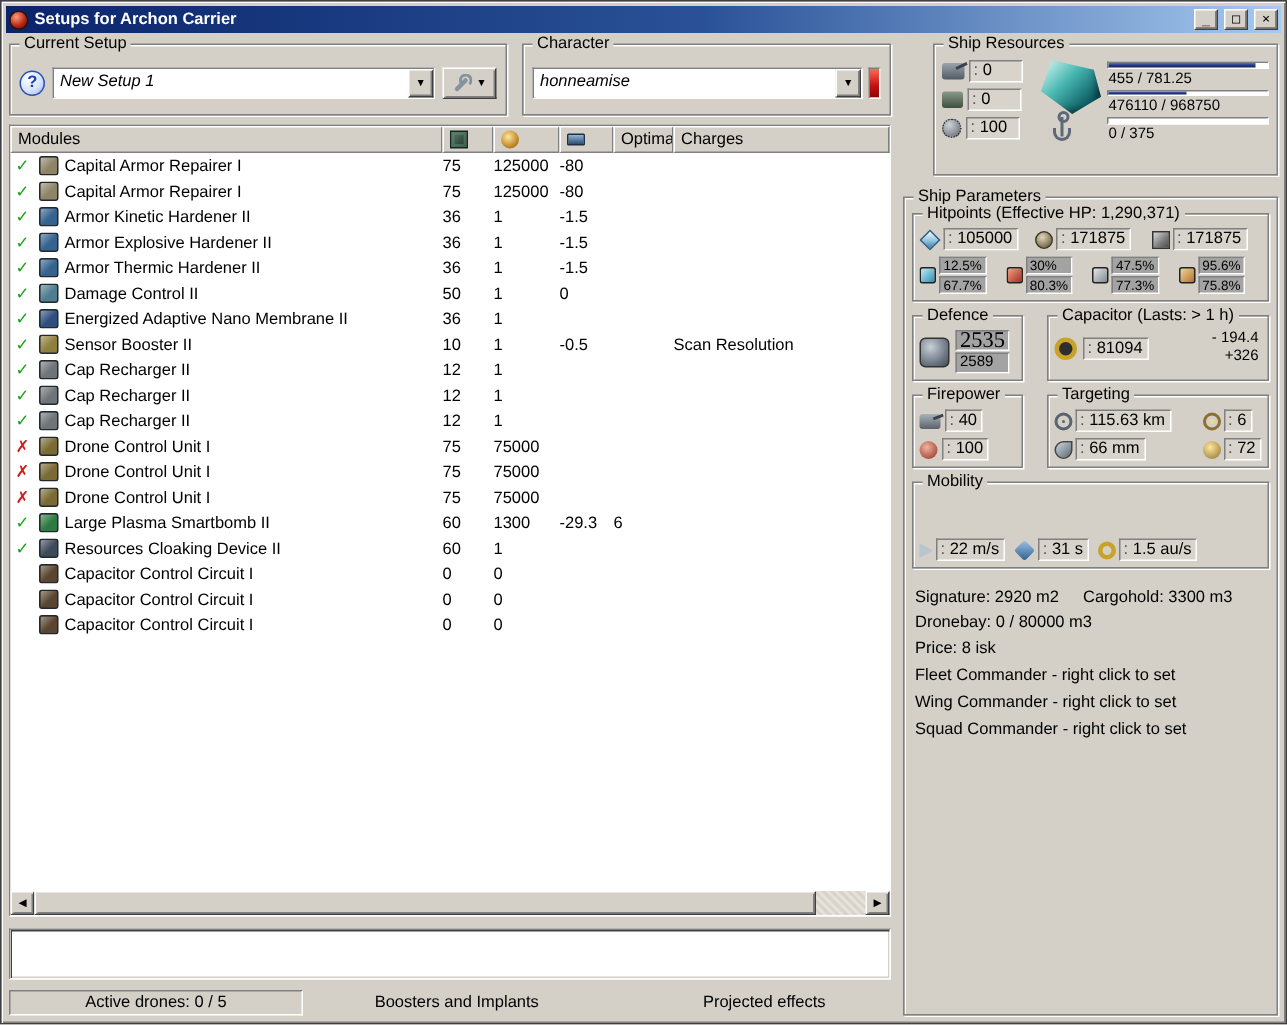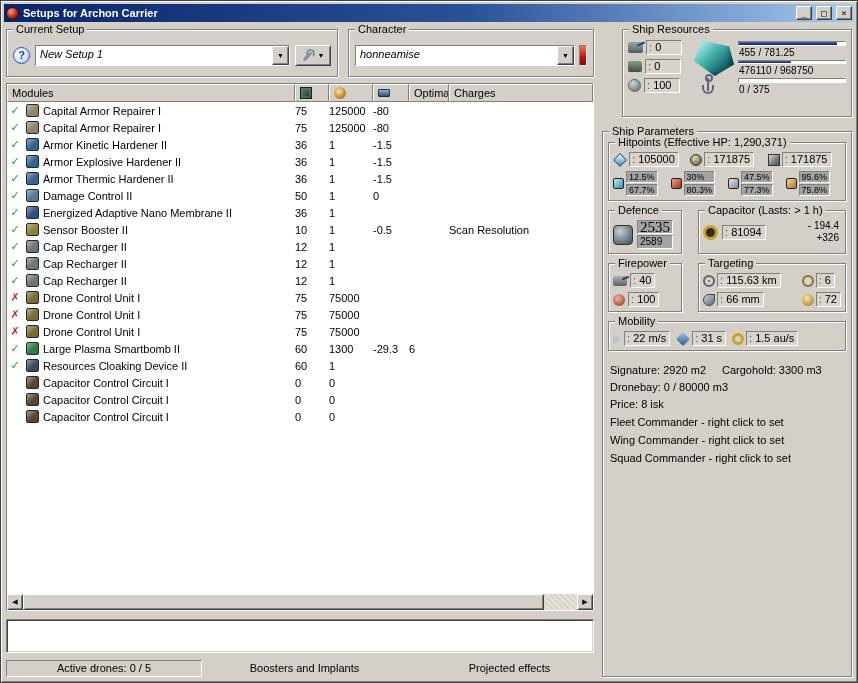--- a/index.html
+++ b/index.html
@@ -117,21 +117,21 @@
   .prow { display:flex; gap:16px; }
   .gb-def, .gb-fire { width:74px; flex:0 0 74px; }
   .gb-cap, .gb-targ { flex:1; }
   .defbody { display:flex; align-items:center; gap:4px; }
   .capbody { display:flex; align-items:center; gap:4px; }
   .cap-deltas { margin-left:auto; display:flex; flex-direction:column; align-items:flex-end; font-size:10px; line-height:12px; padding-right:2px; }
   .firebody { display:flex; flex-direction:column; gap:4px; }
   .firerow { display:flex; align-items:center; gap:3px; }
   .targbody { display:grid; grid-template-columns:auto auto; justify-content:space-between; row-gap:4px; column-gap:4px; }
   .tcell { display:flex; align-items:center; gap:2px; }
-  .mobbody { display:flex; align-items:flex-start; gap:6px; }
+  .mobbody { display:flex; align-items:flex-start; gap:6px;margin-top:28px; }
   .mcell { display:flex; align-items:center; gap:2px; }
 
   .info { display:flex; flex-direction:column; gap:5px; padding:4px 2px 0; }
   .info-pair { display:flex; }
   .info-pair .ip-a { width:112px; flex:0 0 112px; }
   .info .cmd { margin-top:1px; }
 
   
   .ic { display:inline-block; flex:0 0 auto; }
   .ic-turret { width:15px; height:11px; background:linear-gradient(#9aa4ad,#525b63); border-radius:2px; position:relative; }

